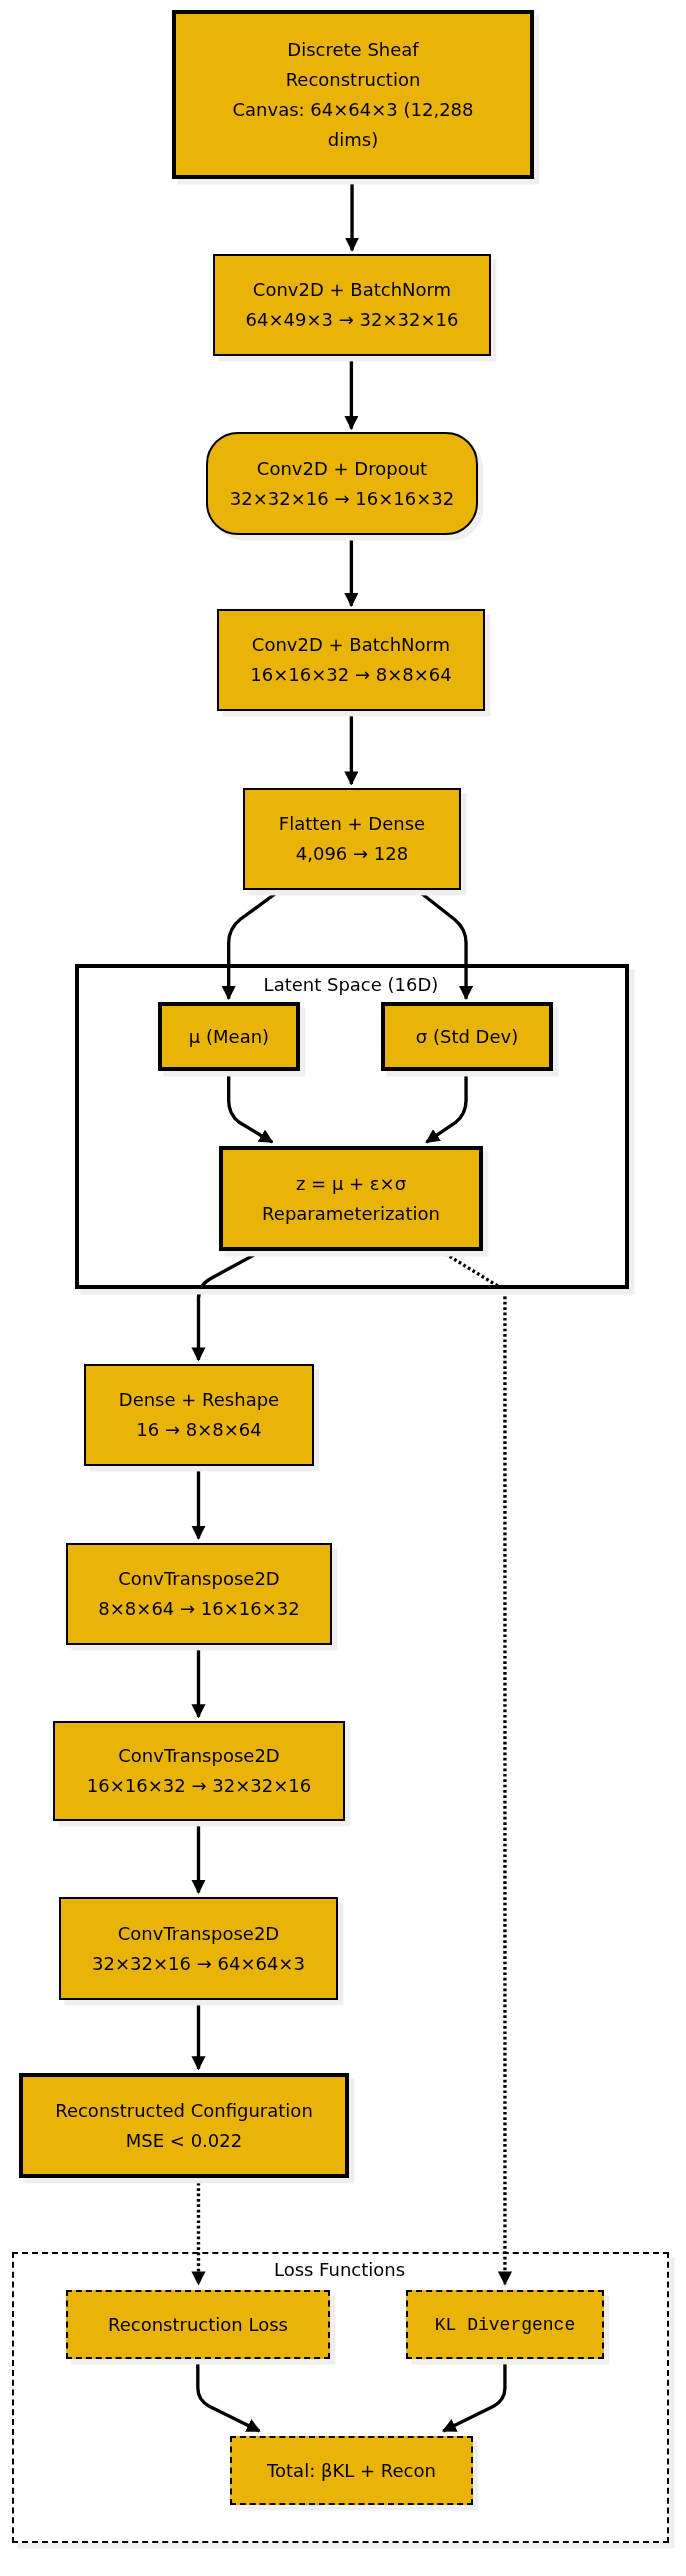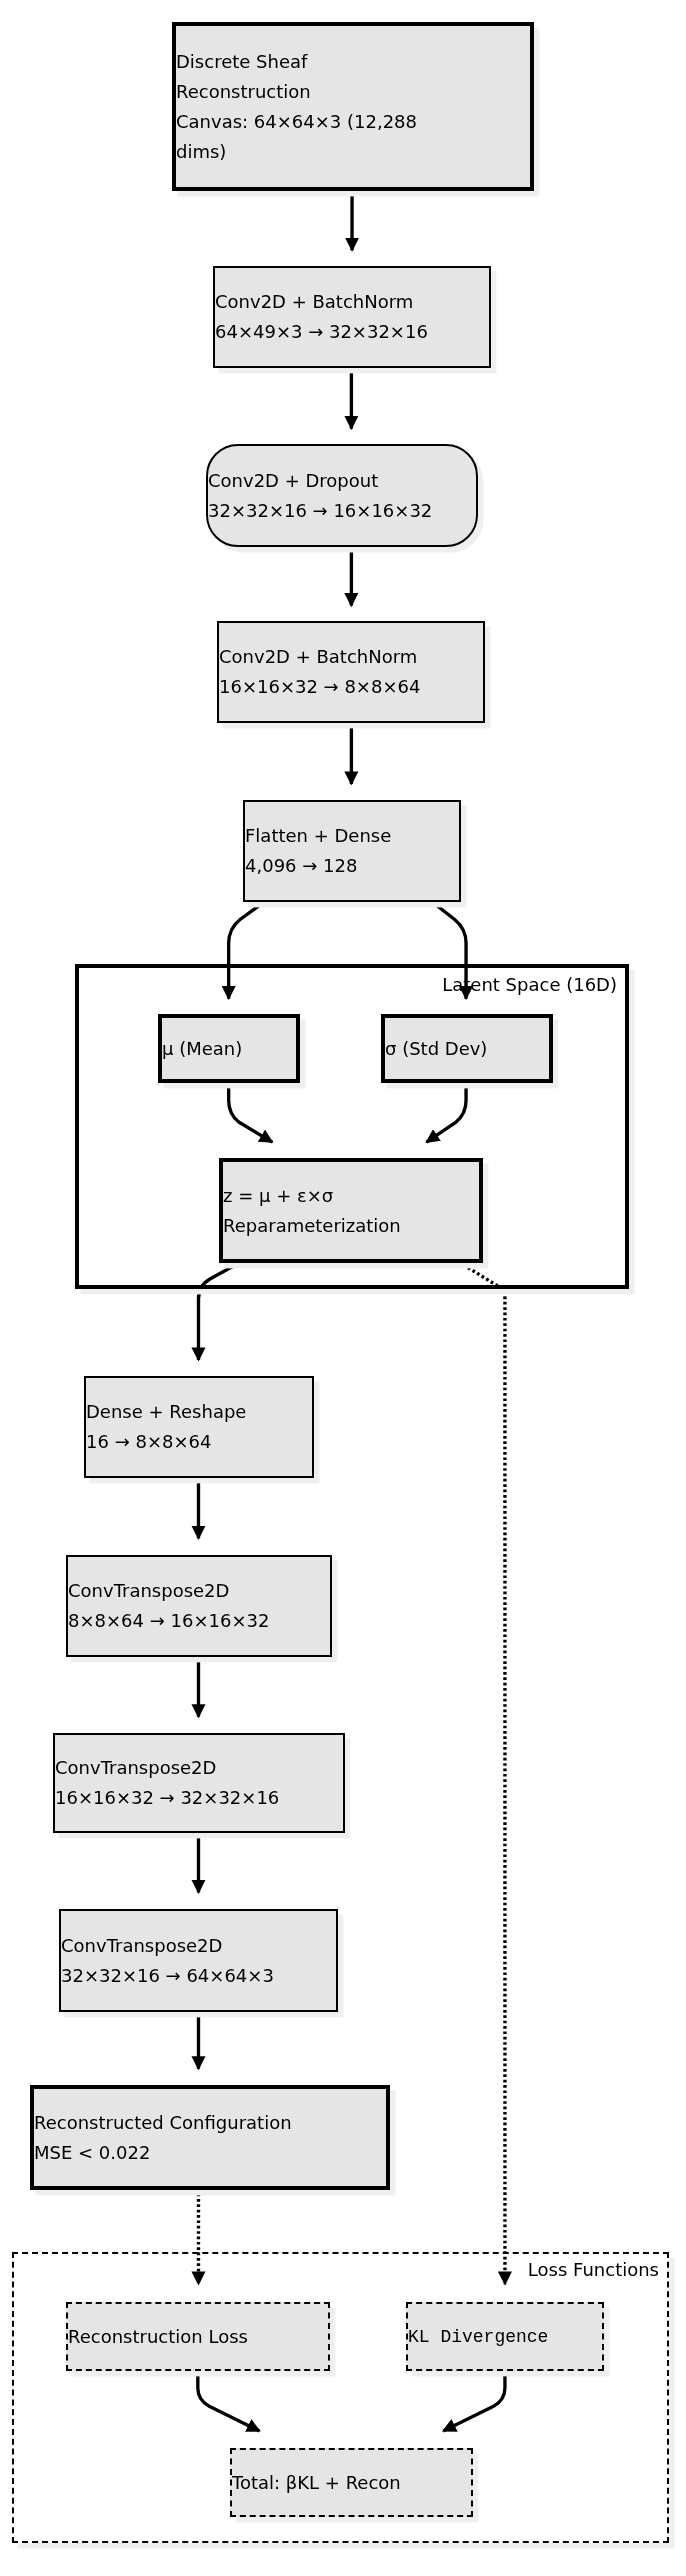--- a/index.html
+++ b/index.html
@@ -1,29 +1,29 @@
 <!DOCTYPE html>
 <html style="font-size:10.7px"><head>
 <meta charset="utf-8">
 <style>
   html, body { margin:0; padding:0; background:#ffffff; }
   body { width:686px; height:2576px; position:relative; overflow:hidden;
          font-family:"DejaVu Sans", sans-serif; color:#000; }
   #edges { position:absolute; left:0; top:0; width:686px; height:2576px; pointer-events:none; }
-  .node { position:absolute; box-sizing:border-box; background:#e5e5e5; border:2.7px solid #000;
+  .node { position:absolute; box-sizing:border-box; background:#eab308; border:2.7px solid #000;
           box-shadow: 5.4px 5.4px 0 #efefef; display:flex; flex-direction:column;
-          align-items:flex-start; justify-content:center; text-align:center;
-          font-size:18px; line-height:30px;margin-top:12px; }
+          align-items:center; justify-content:center; text-align:center;
+          font-size:18px; line-height:30px; }
   .node.thick { border-width:4.7px; }
   .node.mid { border-width:4px; }
   .node.dashed { border:2.7px dashed #000; }
   .group { position:absolute; box-sizing:border-box; border:4px solid #000; background:transparent;
            box-shadow: 5.4px 5.4px 0 #efefef; }
   .group.dashed { border:2.7px dashed #000; }
-  .group-label { position:absolute; left:0; right:8px; text-align:right; font-size:18px; line-height:23px; }
+  .group-label { position:absolute; left:0; right:2px; text-align:center; font-size:18px; line-height:23px; }
   .line { display:block; white-space:nowrap; }
 </style>
 </head>
 <body>
 
 <svg id="edges" xmlns="http://www.w3.org/2000/svg" viewBox="0 0 1023 3839">
   <defs>
     <marker id="ah" viewBox="0 0 10 10" refX="9" refY="5" markerWidth="4.2" markerHeight="4.2" orient="auto-start-reverse" markerUnits="strokeWidth">
       <path d="M0,0 L10,5 L0,10 z" fill="#000"></path>
     </marker>
@@ -110,21 +110,21 @@
 <div class="node" style="left:53px; top:1721px; width:292px; height:100px;">
   <span class="line">ConvTranspose2D</span>
   <span class="line">16×16×32 → 32×32×16</span>
 </div>
 
 <div class="node" style="left:59px; top:1897px; width:279px; height:103px;">
   <span class="line">ConvTranspose2D</span>
   <span class="line">32×32×16 → 64×64×3</span>
 </div>
 
-<div class="node thick" style="left:30px; top:2073px; width:360px; height:105px;">
+<div class="node thick" style="left:19px; top:2073px; width:330px; height:105px;">
   <span class="line">Reconstructed Configuration</span>
   <span class="line">MSE &lt; 0.022</span>
 </div>
 
 <div class="node dashed" style="left:66px; top:2290px; width:264px; height:69px;">
   <span class="line">Reconstruction Loss</span>
 </div>
 
 <div class="node dashed" style="left:406px; top:2290px; width:198px; height:69px;font-family:Liberation Mono, monospace;">
   <span class="line">KL Divergence</span>

